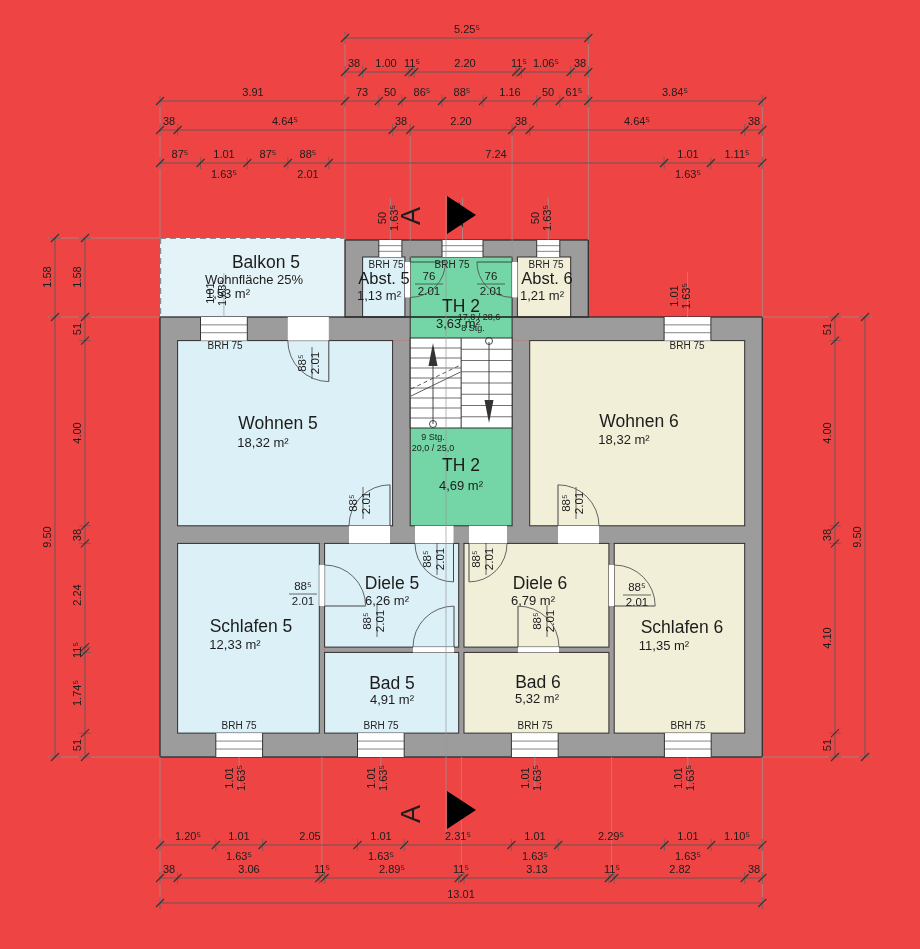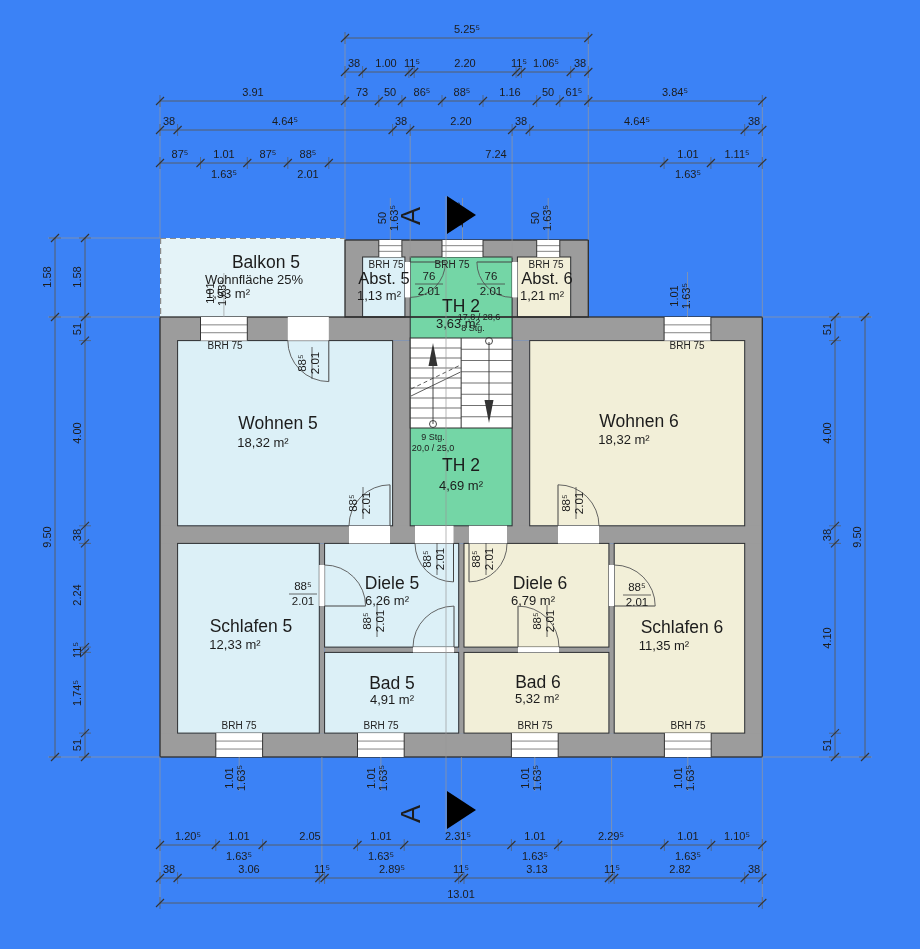--- a/index.html
+++ b/index.html
@@ -1,16 +1,16 @@
 <!DOCTYPE html>
 <html><head>
 <meta charset="utf-8">
 <style>
   html,body{margin:0;padding:0;background:#ffffff;}
-  #stage{position:relative;width:920px;height:949px;background:#3b82f6;overflow:hidden;}
+  #stage{position:relative;width:920px;height:949px;background:#ef4444;overflow:hidden;}
   svg{position:absolute;left:0;top:0;}
   text{font-family:"Liberation Sans","DejaVu Sans",sans-serif;fill:#1c1c1c;}
   .dim{font-size:11px;}
   .brh{font-size:10px;fill:#222;}
   .door{font-size:11.5px;}
   .stairlbl{font-size:9px;}
   .roomname{font-size:17.5px;}
   .roomarea{font-size:13px;}
   .marker{font-size:27px;}
 </style>

